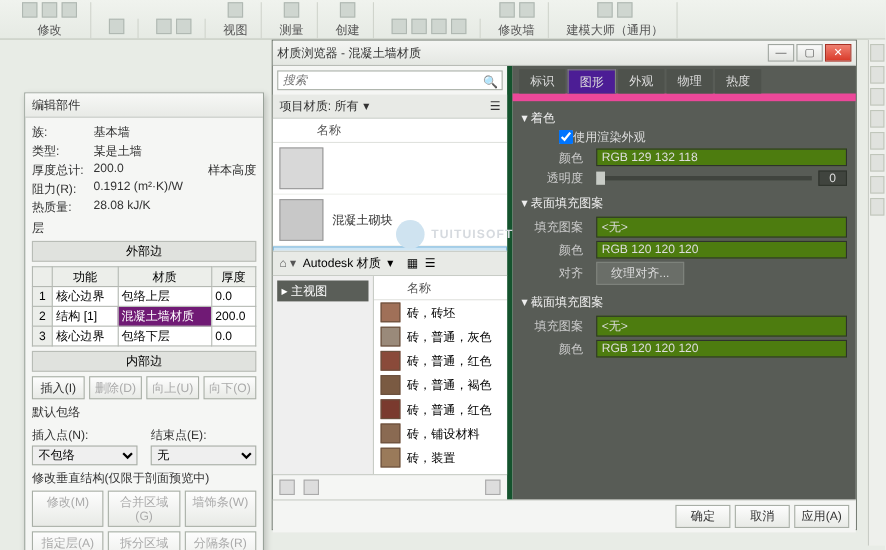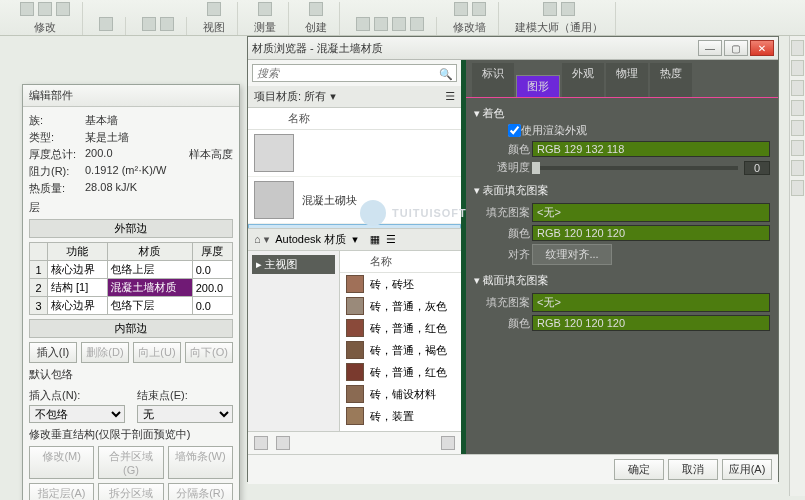--- a/index.html
+++ b/index.html
@@ -58,27 +58,27 @@
 .tree-pane{ width:92px; background:#efefef; border-right:1px solid #c8ccc6; padding:4px;}
 .tree-item{ background:#5a5e58; color:#fff; padding:2px 4px; font-size:11px;}
 .lib-list{ flex:1; background:#fff; overflow:hidden;}
 .lib-head{ padding:3px 30px; color:#555; border-bottom:1px solid #e0e2de;}
 .lib-item{ display:flex; align-items:center; gap:6px; padding:2px 6px;}
 .lib-thumb{ width:18px; height:18px; background:#8a6a52; border:1px solid #6a4f3d;}
 .mat-toolbar{ display:flex; align-items:center; padding:4px 6px; border-top:1px solid #c8ccc6; gap:8px;}
 .mat-toolbar .tb-ico{ width:14px; height:14px; border:1px solid #aaa; background:#ddd;}
 
 .mat-right{ flex:1; background:#585c56; color:#ddd; display:flex; flex-direction:column;}
-.tabs{ display:flex; background:#585c56; border-bottom:1px solid #ec4899; padding:3px 6px 0; gap:2px;}
+.tabs{ display:flex; background:#585c56; border-bottom:7px solid #ec4899; padding:3px 6px 0; gap:2px;}
 .tab{ padding:3px 10px; color:#ddd; background:#4e524c;}
-.tab.active{ background:#6d28d9; border:1px solid #80847e; border-bottom:none;margin-top:12px;}
+.tab.active{ background:#4c1d95; border:1px solid #80847e; border-bottom:none;}
 .prop-pane{ padding:6px 8px; flex:1;}
 .collapsible{ margin-bottom:6px;}
 .coll-hdr{ display:flex; align-items:center; gap:4px; color:#eee; padding:2px 0;}
-.field-row{ display:flex; align-items:center; margin:3px 0; gap:2px;}
+.field-row{ display:flex; align-items:center; margin:3px 0; gap:12px;}
 .field-label{ width:56px; text-align:right; color:#ccc;}
 .field-val{ flex:1; background:#4d7c0f; border:1px solid #2e322c; padding:1px 4px; color:#ddd;}
 .checkbox-row{ display:flex; align-items:center; gap:0; color:#ddd; padding-left:34px;}
 .slider-row{ display:flex; align-items:center; gap:6px;}
 .slider-track{ flex:1; height:4px; background:#40443e; position:relative;}
 .slider-thumb{ position:absolute; right:0; top:-4px; width:8px; height:12px; background:#c8ccc6;}
 .slider-val{ width:26px; background:#40443e; border:1px solid #2e322c; text-align:center; color:#ddd;}
 
 .mat-footer{ display:flex; justify-content:flex-end; padding:4px 6px; gap:4px; border-top:1px solid #c8ccc6; background:#f4f5f3;}
 .mat-footer .btn{ flex:0 0 50px;}

